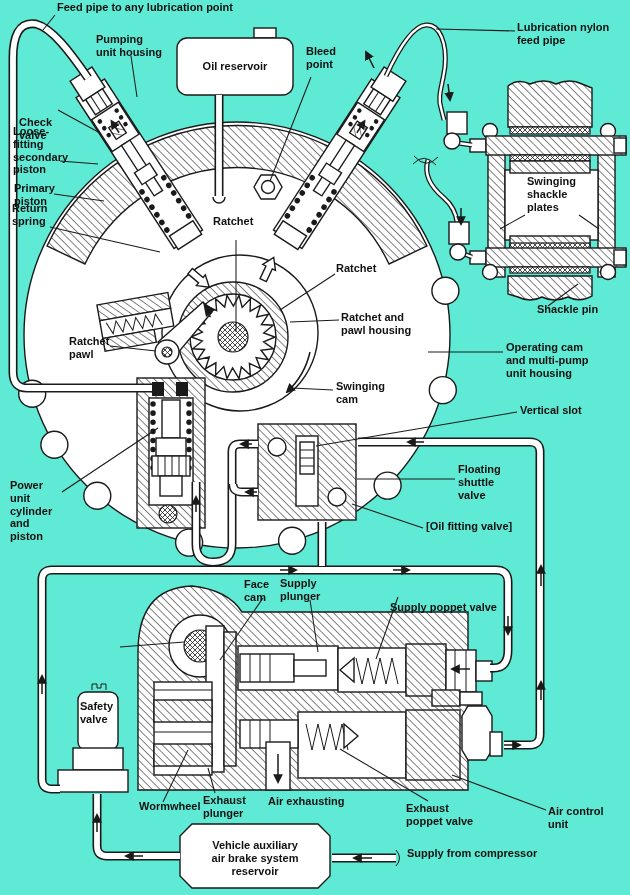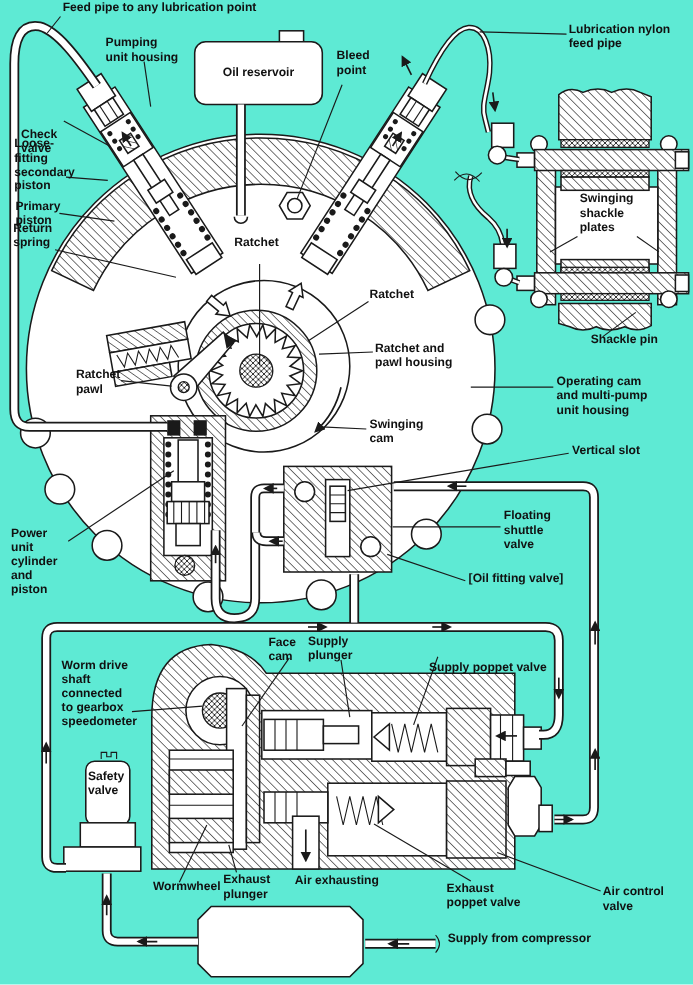--- a/index.html
+++ b/index.html
@@ -360,29 +360,27 @@
 unit
 cylinder
 and
 piston</div>
 <div class="lbl" style="left:426px;top:520px">[Oil fitting valve]</div>
 <div class="lbl" style="left:244px;top:578px">Face
 cam</div>
 <div class="lbl" style="left:280px;top:577px">Supply
 plunger</div>
 <div class="lbl" style="left:390px;top:601px">Supply poppet valve</div>
-<div class="lbl" style="left:56px;top:599px">Worm drive
-shaft
-connected
-to gearbox
-speedometer</div>
 <div class="lbl" style="left:80px;top:700px">Safety
 valve</div>
 <div class="lbl" style="left:139px;top:800px">Wormwheel</div>
 <div class="lbl" style="left:203px;top:794px">Exhaust
 plunger</div>
 <div class="lbl" style="left:268px;top:795px">Air exhausting</div>
 <div class="lbl" style="left:406px;top:802px">Exhaust
 poppet valve</div>
 <div class="lbl" style="left:548px;top:805px">Air control
-valve</div>
+unit</div>
+<div class="lbl ctr" style="left:185px;top:839px;width:140px">Vehicle auxiliary
+air brake system
+reservoir</div>
 <div class="lbl" style="left:407px;top:847px">Supply from compressor</div>
 </div>
 
 </body></html>

